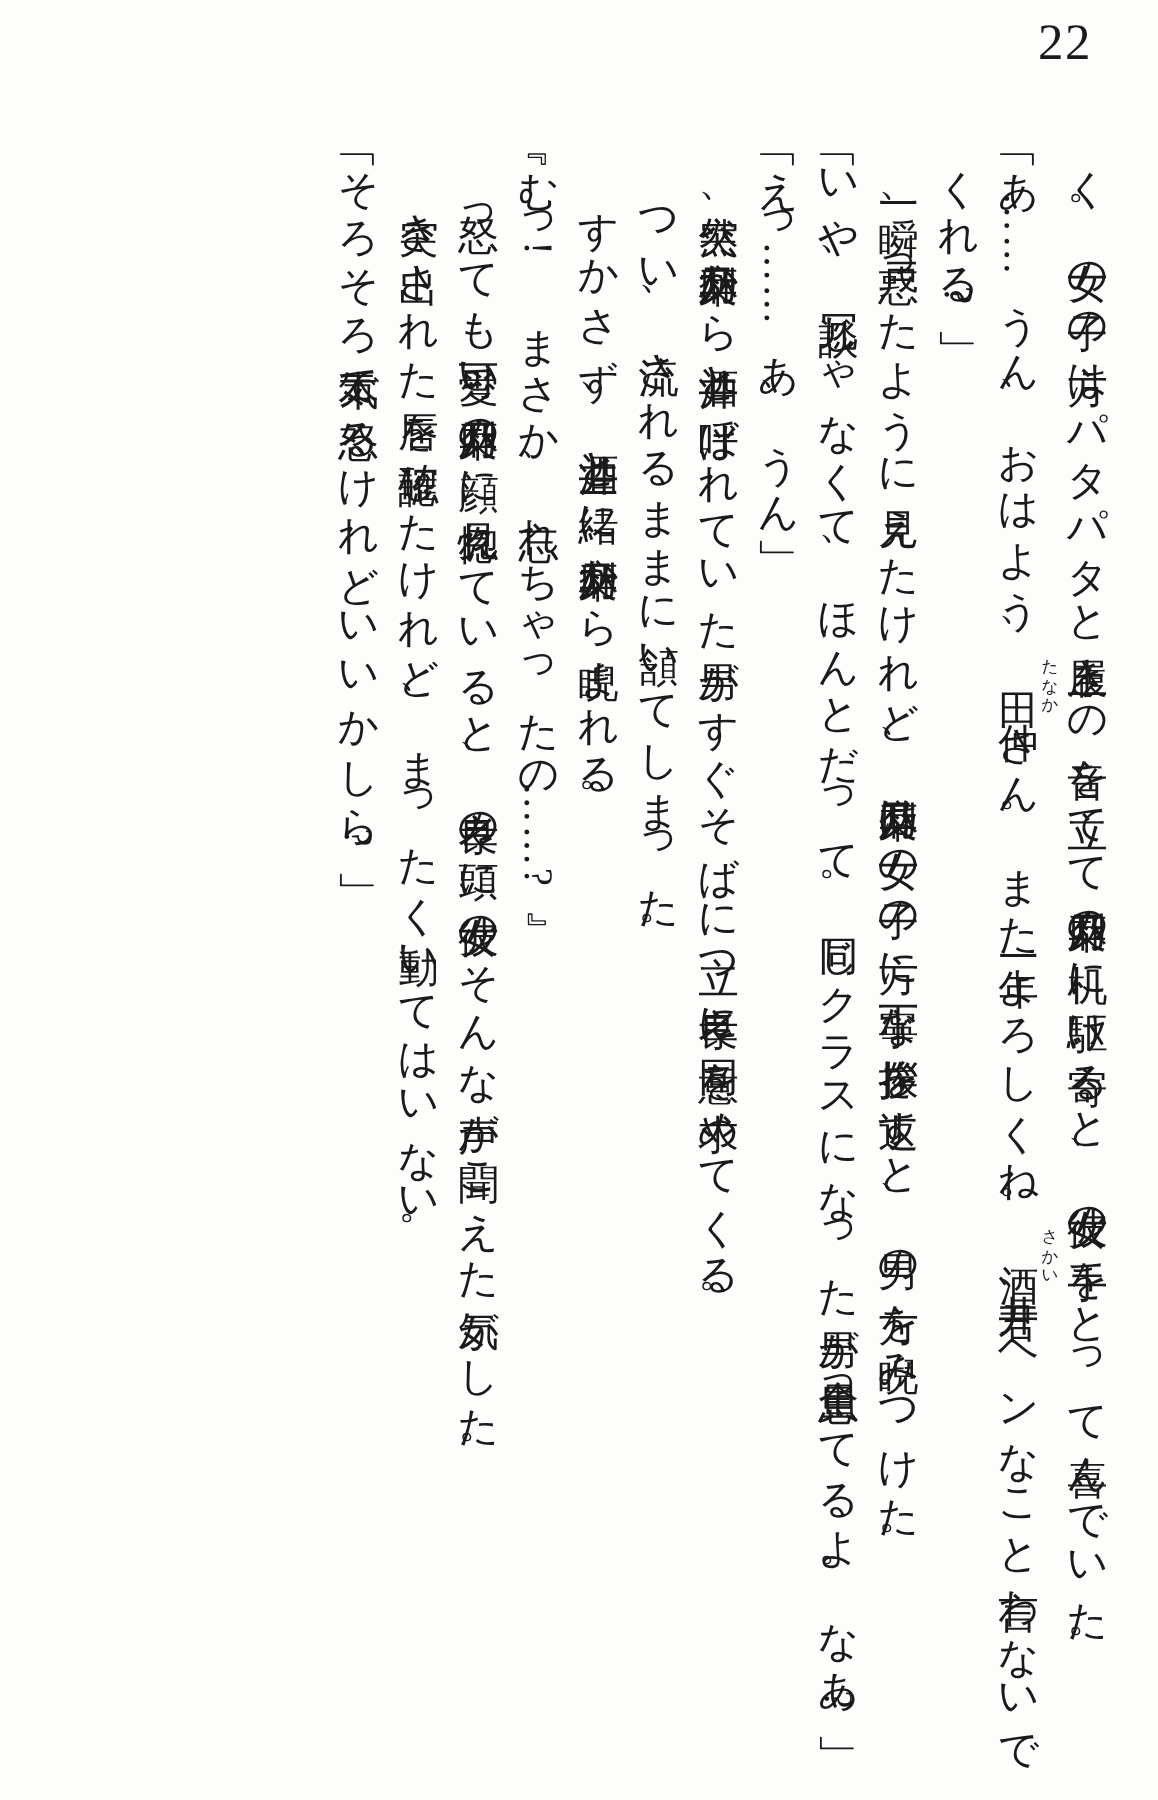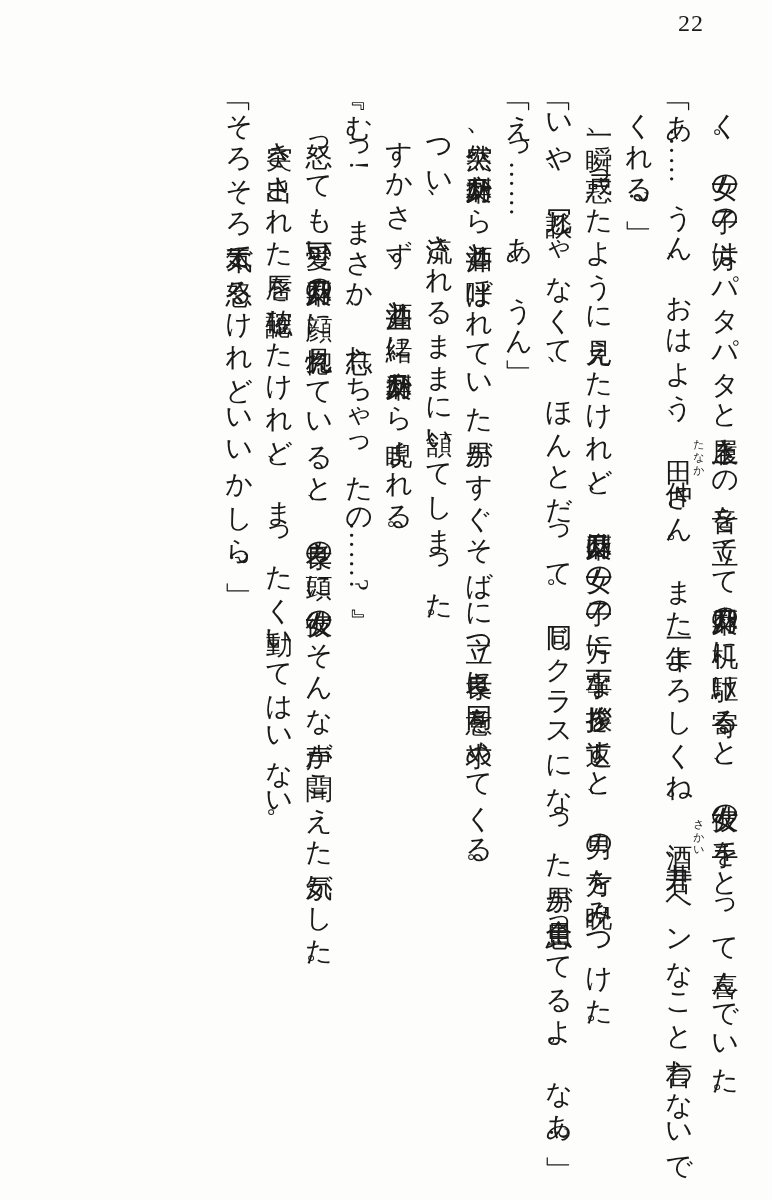--- a/index.html
+++ b/index.html
@@ -13,22 +13,22 @@
     height: 1200px;
     margin: 0 auto;
     background: var(--paper, #fdfdfc);
     overflow: hidden;
     font-family: "Liberation Serif", "DejaVu Serif", serif;
     color: var(--ink, #1a1a1a);
   }
   .page-number {
     position: absolute;
     top: 10px;
-    right: 68px;
-    font-size: 24px;
+    right: 44px;
+    font-size: 34px;
     letter-spacing: 1px;
     color: var(--ink, #1a1a1a);
   }
   .text-block {
     position: absolute;
     top: 94px;
     right: 27px;
     height: 1085px;
     writing-mode: vertical-rl;
     text-orientation: mixed;

